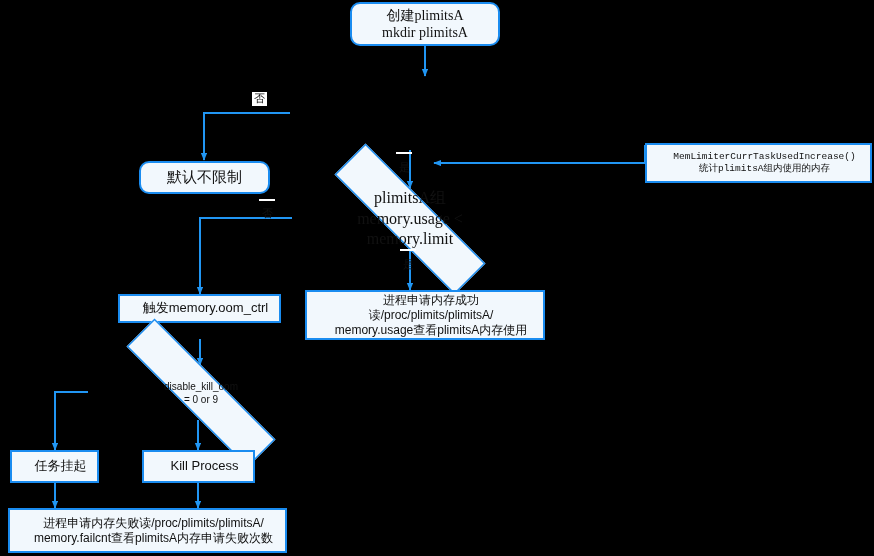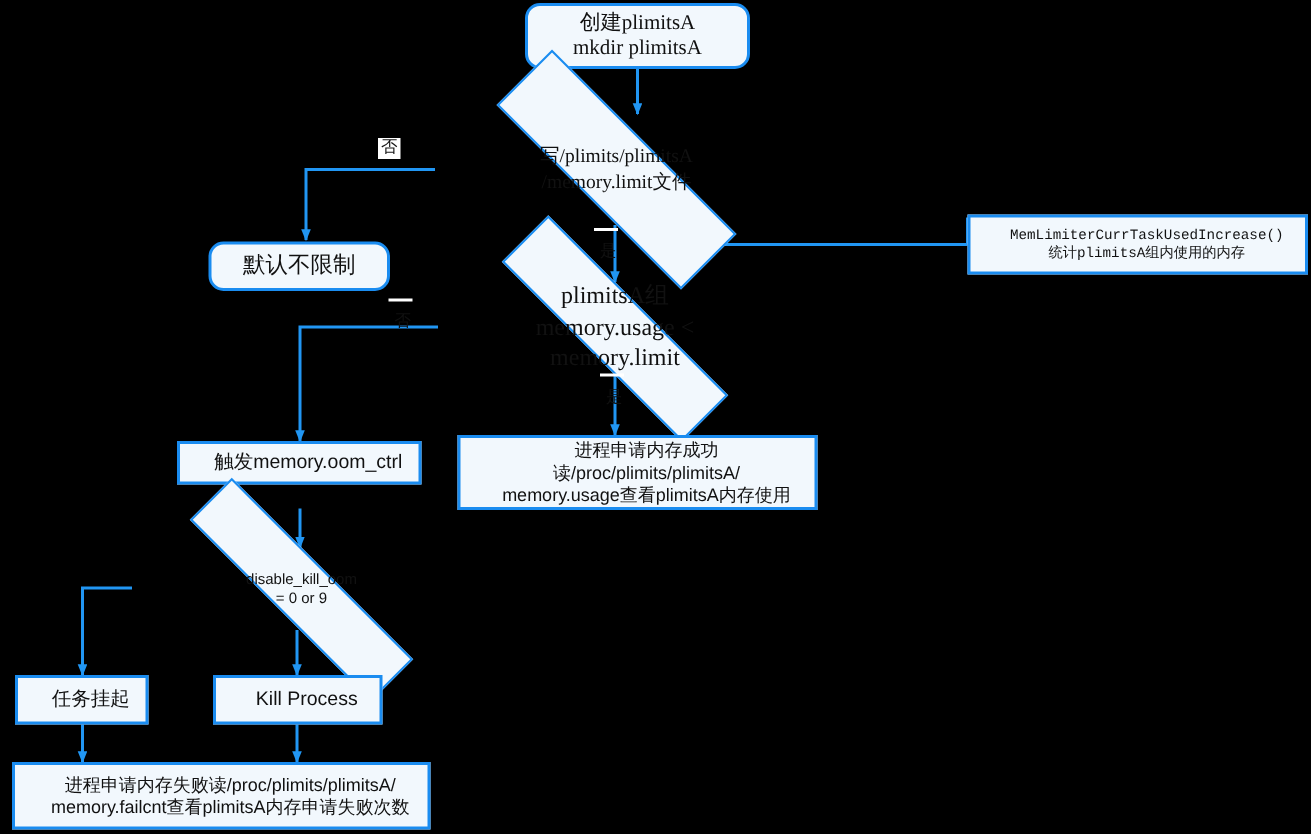--- a/index.html
+++ b/index.html
@@ -70,35 +70,26 @@
     </g>
   </svg>
 
   <div class="node round" style="left:350px;top:2px;width:150px;height:44px;font-size:14px;">
     <div>
       <span>创建plimitsA</span><br>
       <span>mkdir plimitsA</span>
     </div>
   </div>
 
-  <div class="dia" style="left:288px;top:76px;width:246px;height:74px;">
-    <div class="shape"></div>
-    <div class="txt" style="font-size:13px;">
-      <div>
-        <span>写/plimits/plimitsA</span><br>
-        <span>/memory.limit文件</span>
-      </div>
-    </div>
-  </div>
 
   <div class="lbl" style="left:252px;top:92px;">否</div>
 
   <div class="lbl vert" style="left:396px;top:152px;">是</div>
 
-  <div class="node round" style="left:139px;top:161px;width:121px;height:33px;font-size:15px;">
+  <div class="node round" style="left:139px;top:161px;width:131px;height:33px;font-size:15px;">
     <span>默认不限制</span>
   </div>
 
   <div class="dia" style="left:290px;top:188px;width:240px;height:62px;">
     <div class="shape"></div>
     <div class="txt" style="font-size:16px;">
       <div>
         <span>plimitsA组</span><br>
         <span>memory.usage  &lt;</span><br>
         <span>memory.limit</span>

